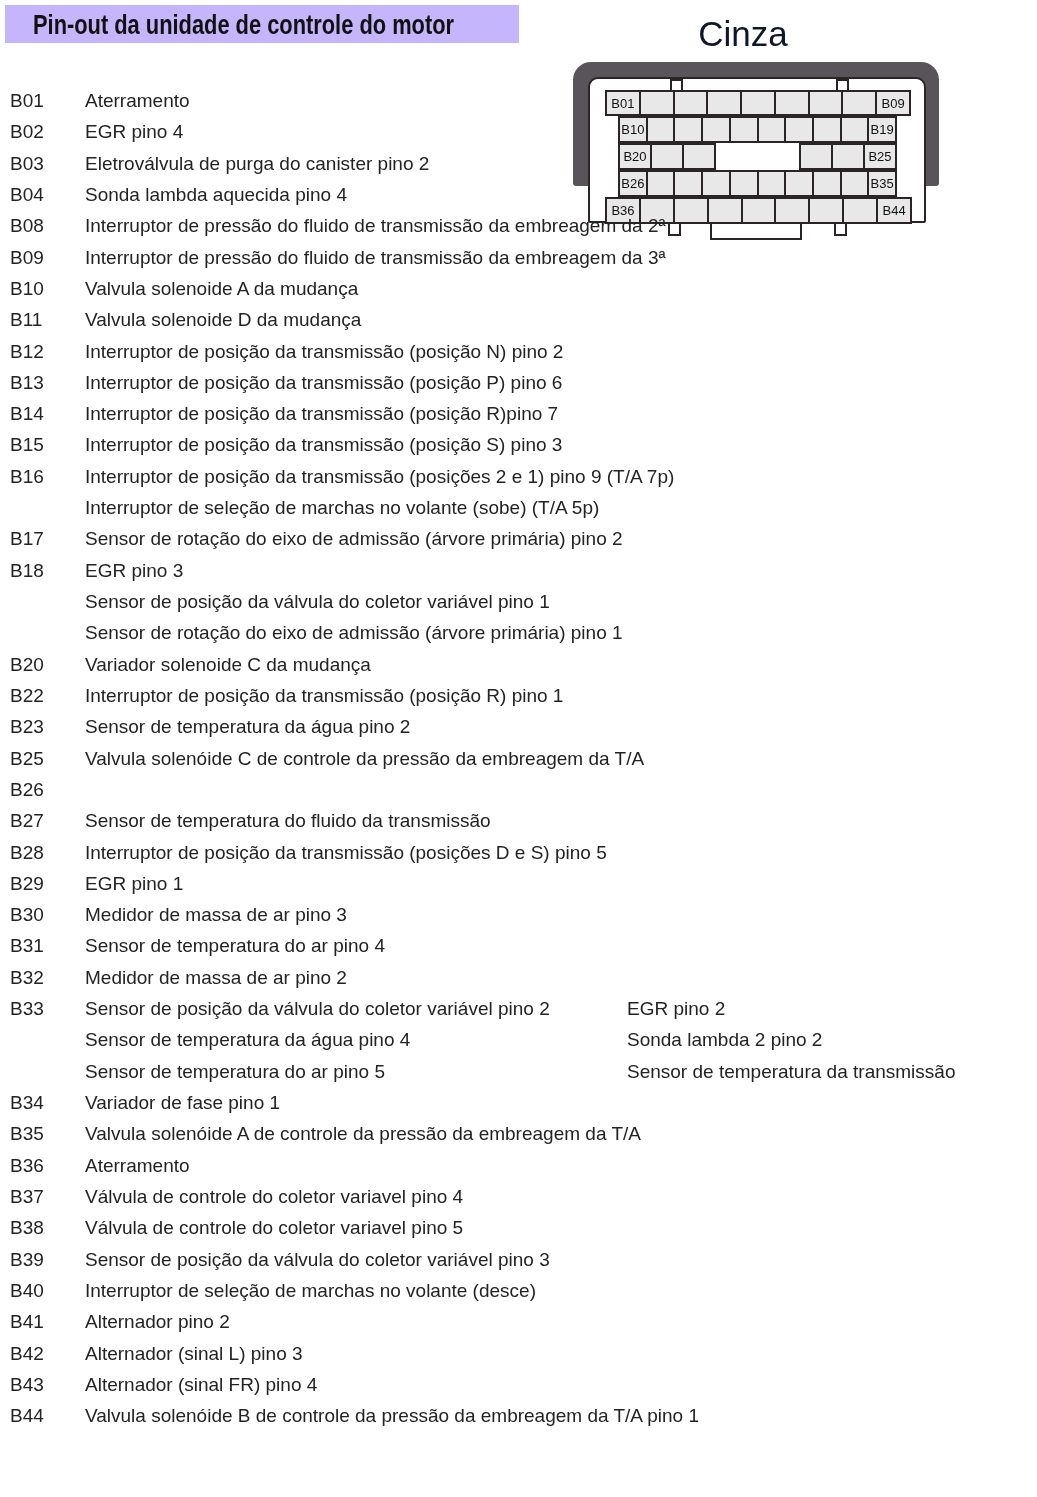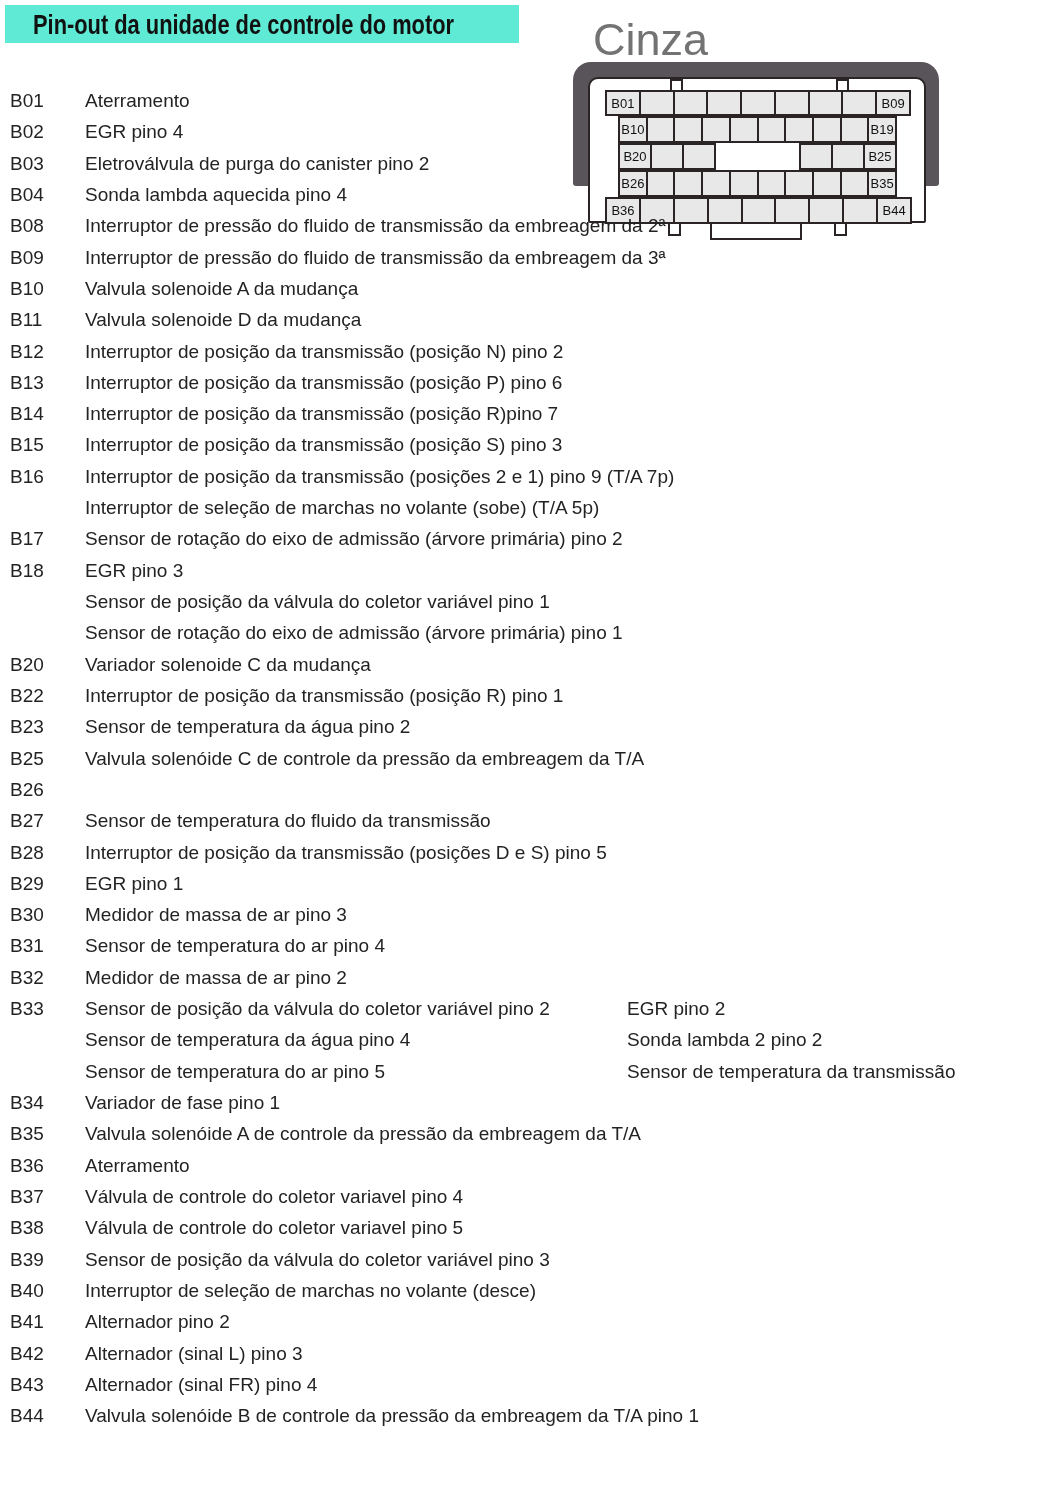--- a/index.html
+++ b/index.html
@@ -1,26 +1,26 @@
 <!DOCTYPE html>
 <html><head>
 <meta charset="utf-8">
 <style>
   html,body{margin:0;padding:0;background:#ffffff;}
   .page{position:relative;width:1037px;height:1497px;background:#ffffff;overflow:hidden;
         font-family:"Liberation Sans",sans-serif;color:#232323;}
 
   
-  .title-bar{position:absolute;left:5px;top:5px;width:514px;height:38px;background:#5eead4;}
+  .title-bar{position:absolute;left:5px;top:5px;width:514px;height:38px;background:#c4b5fd;}
   .title-text{display:inline-block;margin:4px 0 0 28px;font-size:28px;font-weight:bold;color:#111;
               white-space:nowrap;transform:scaleX(0.78);transform-origin:left top;}
 
   
   .connector{position:absolute;left:563px;top:8px;width:410px;height:250px;}
-  .cinza{position:absolute;left:30px;top:6px;width:300px;font-size:45px;color:#737373;}
+  .cinza{position:absolute;left:30px;top:6px;width:300px;text-align:center;font-size:35px;color:#0f172a;}
   .conn-dark{position:absolute;left:10px;top:54px;width:366px;height:124px;background:#595459;
              border-radius:18px 18px 3px 3px;}
   .conn-shell{position:absolute;left:25px;top:69px;width:334px;height:142px;background:#ffffff;
               border:2px solid #2b2424;border-radius:10px 10px 2px 2px;}
   .tab{position:absolute;background:#ffffff;border:2px solid #2b2424;}
   .tab.t1{left:107px;top:71px;width:9px;height:10px;}
   .tab.t2{left:273px;top:71px;width:9px;height:10px;}
   .tab.b1{left:105px;top:213px;width:9px;height:11px;}
   .tab.b2{left:271px;top:213px;width:9px;height:11px;}
   .tab.bw{left:147px;top:213px;width:88px;height:15px;}

